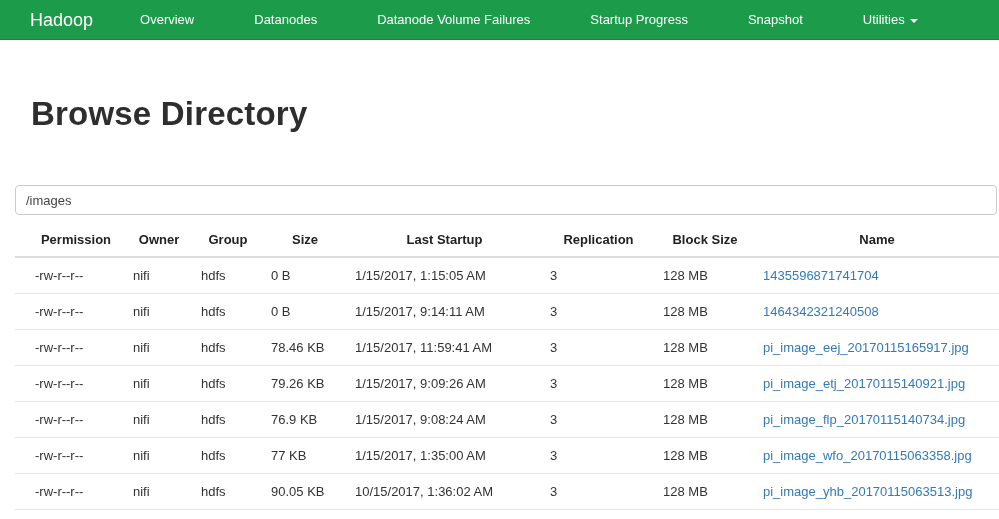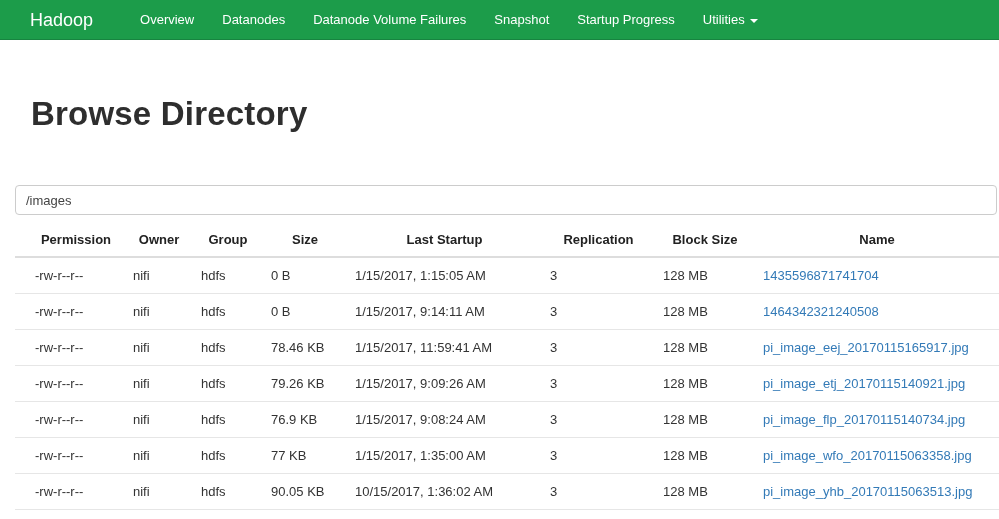--- a/index.html
+++ b/index.html
@@ -24,20 +24,21 @@
     line-height: 40px;
     padding: 0 15px 0 30px;
     text-decoration: none;
     white-space: nowrap;
   }
   .navbar-nav {
     display: flex;
     align-items: stretch;
     list-style: none;
     margin-left: 18px;
+    gap: 32px;
   }
   .nav-item {
     color: #ffffff;
     font-size: 13px;
     line-height: 40px;
     padding: 0 14px;
     text-decoration: none;
     white-space: nowrap;
     cursor: pointer;
   }
@@ -112,22 +113,22 @@
 </style>
 </head>
 <body>
 
 <nav class="navbar">
   <span class="navbar-brand">Hadoop</span>
   <div class="navbar-nav">
     <a class="nav-item">Overview</a>
     <a class="nav-item">Datanodes</a>
     <a class="nav-item">Datanode Volume Failures</a>
+    <a class="nav-item">Startup Progress</a>
     <a class="nav-item">Snapshot</a>
-    <a class="nav-item">Startup Progress</a>
     <a class="nav-item"><span>Utilities</span><span class="caret"></span></a>
   </div>
 </nav>
 
 <div class="content">
   <h1 class="page-title">Browse Directory</h1>
 
   <input class="path-input" type="text" value="/images" style="">
 
   <table class="browse-table">

